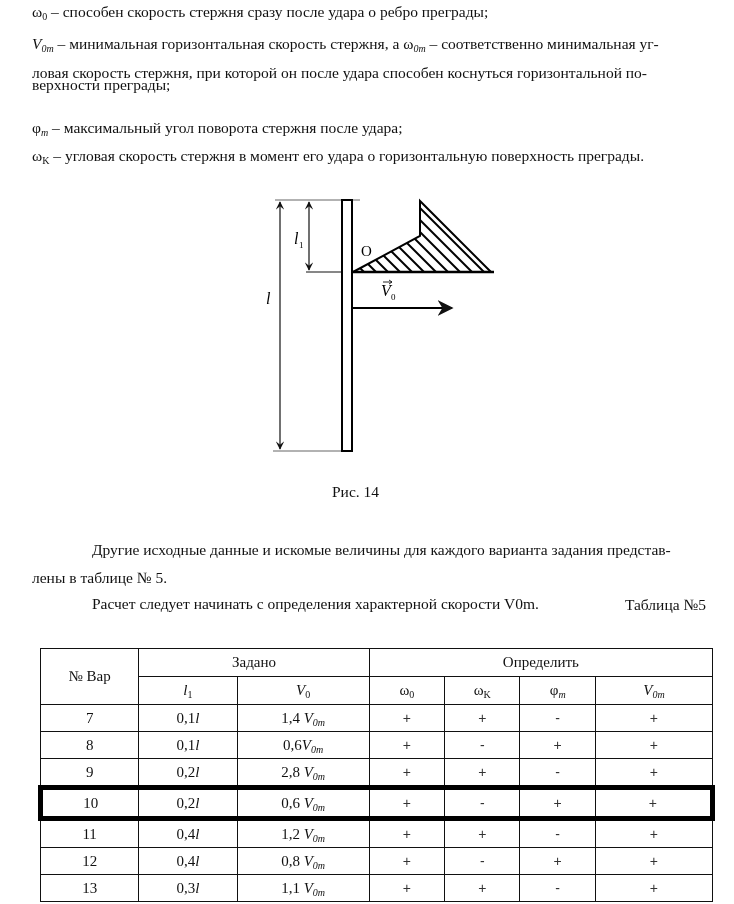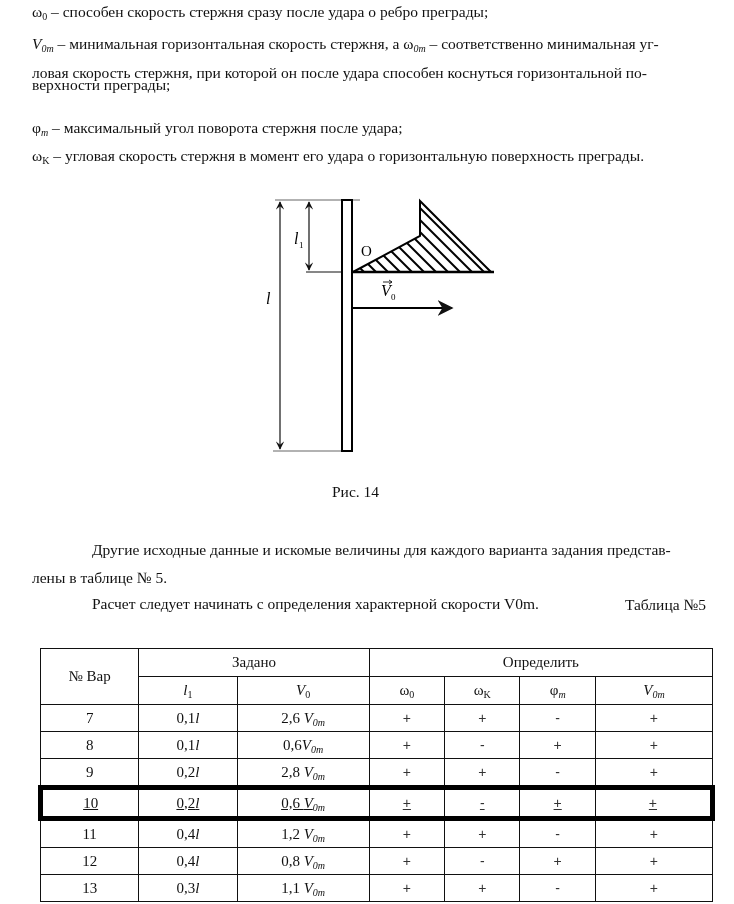--- a/index.html
+++ b/index.html
@@ -15,21 +15,21 @@
   #figure { position: absolute; left: 250px; left: 0; top: 190px; width: 734px; height: 280px; }
   .caption { position: absolute; left: 332px; top: 483px; }
   .tblcap { position: absolute; right: 28px; top: 596px; }
   table.t {
     position: absolute; left: 38px; top: 648px; width: 677px;
     border-collapse: collapse; font-size: 15px; text-align: center;
   }
   table.t td { border: 1.5px solid #111; height: 26px; padding: 0; }
   table.t tr.h1 td { height: 27px; }
   table.t tr.h2 td { height: 27px; }
-  table.t tr.hl td { border-top: 5px solid #000; border-bottom: 5px solid #000; text-decoration: underline; }
+  table.t tr.hl td { border-top: 5px solid #000; border-bottom: 5px solid #000; }
   table.t tr.hl td:first-child { border-left: 5px solid #000; }
   table.t tr.hl td:last-child { border-right: 5px solid #000; }
   .pm { font-family: "Liberation Sans", sans-serif; font-size: 14px; color: #333; }
 </style>
 </head>
 <body>
 
 <div class="line" style="top:2px">
   <span class="sym">ω</span><sub>0</sub><span> – способен скорость стержня сразу после удара о ребро преграды;</span>
 </div>
@@ -129,21 +129,21 @@
     <td><span>ω</span><sub>0</sub></td>
     <td><span>ω</span><sub>K</sub></td>
     <td><span>φ</span><sub class="it">m</sub></td>
     <td><span class="it">V</span><sub class="it">0m</sub></td>
   </tr>
   </tbody>
     <tbody id="rows">
       <tr>
         <td>7</td>
         <td><span>0,1</span><span class="it">l</span></td>
-        <td><span style="white-space:pre">2,6 </span><span class="it">V</span><sub class="it">0m</sub></td>
+        <td><span style="white-space:pre">1,4 </span><span class="it">V</span><sub class="it">0m</sub></td>
         <td class="pm">+</td>
         <td class="pm">+</td>
         <td class="pm">-</td>
         <td class="pm">+</td>
       </tr>
       <tr>
         <td>8</td>
         <td><span>0,1</span><span class="it">l</span></td>
         <td><span style="white-space:pre">0,6</span><span class="it">V</span><sub class="it">0m</sub></td>
         <td class="pm">+</td>

